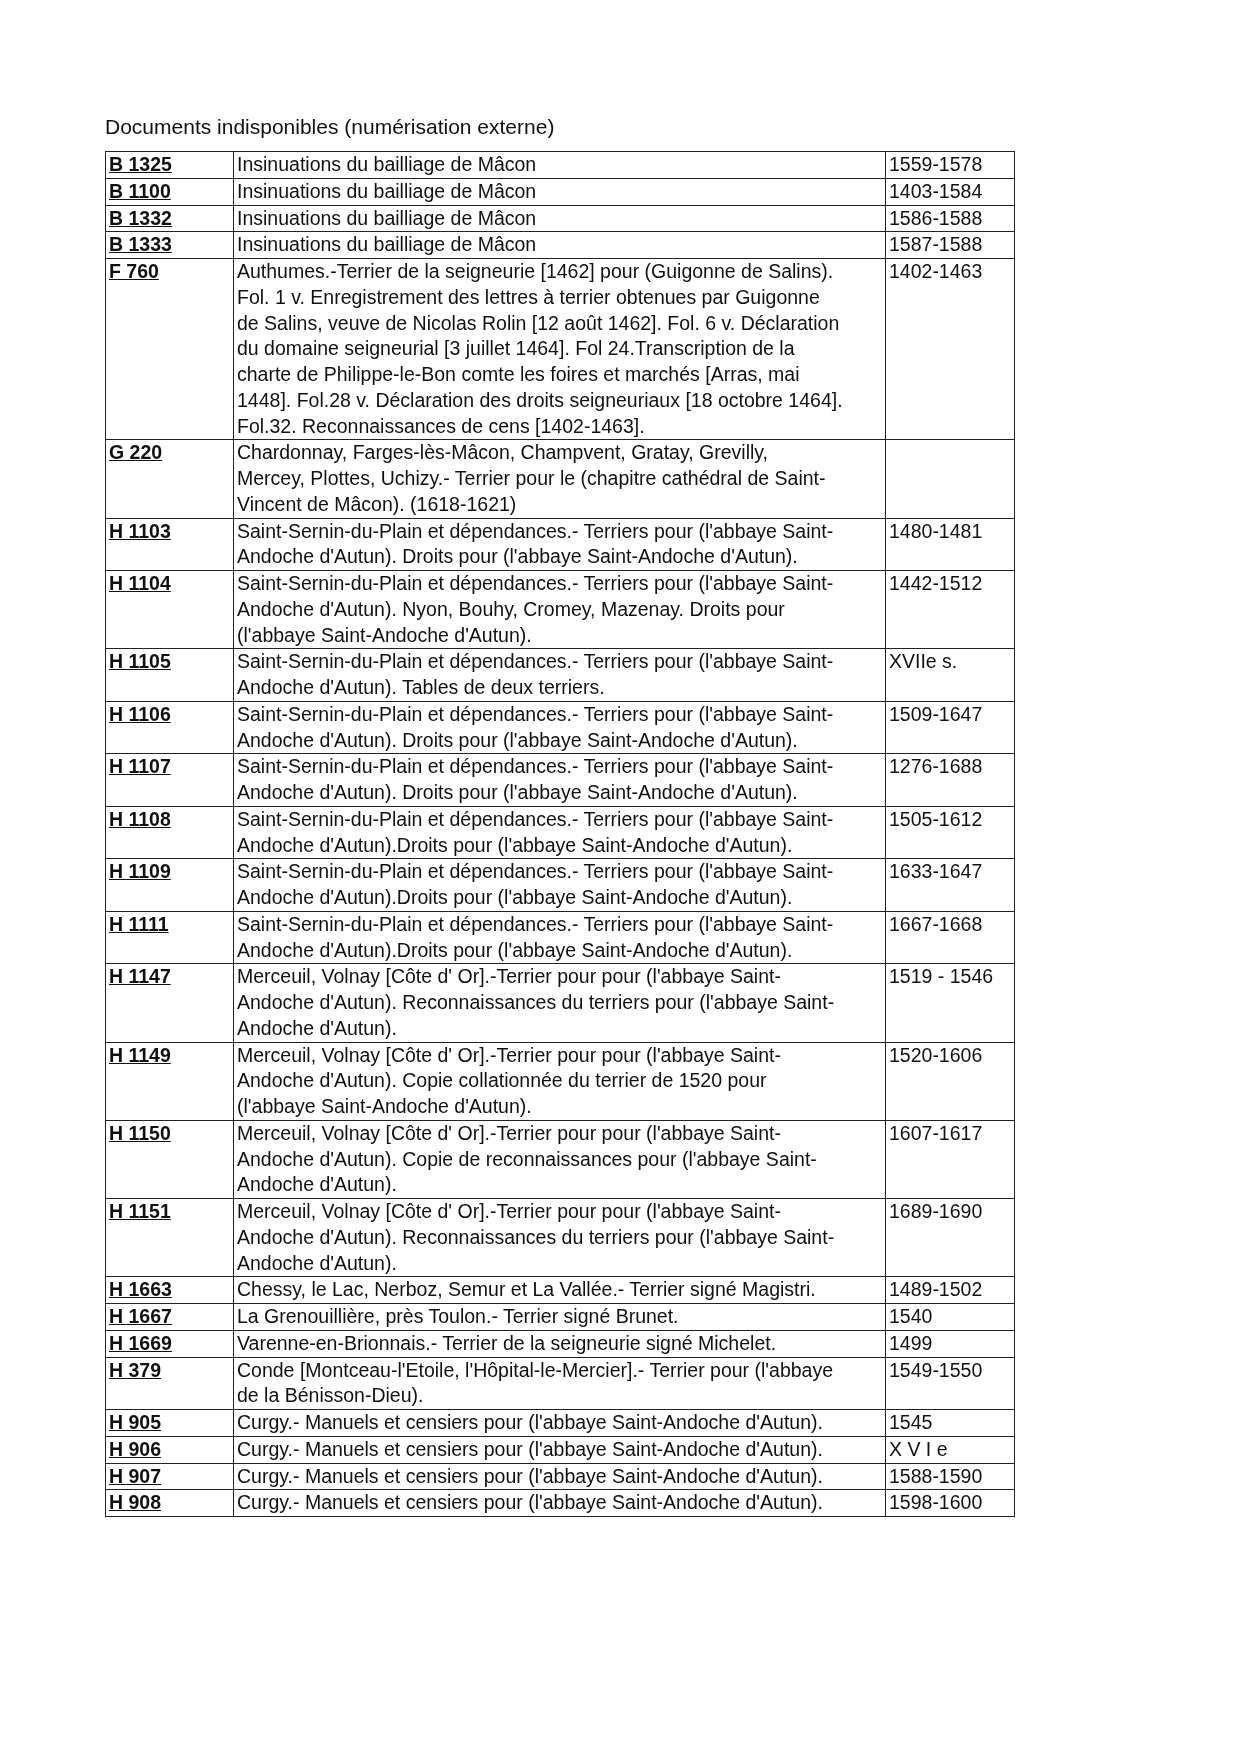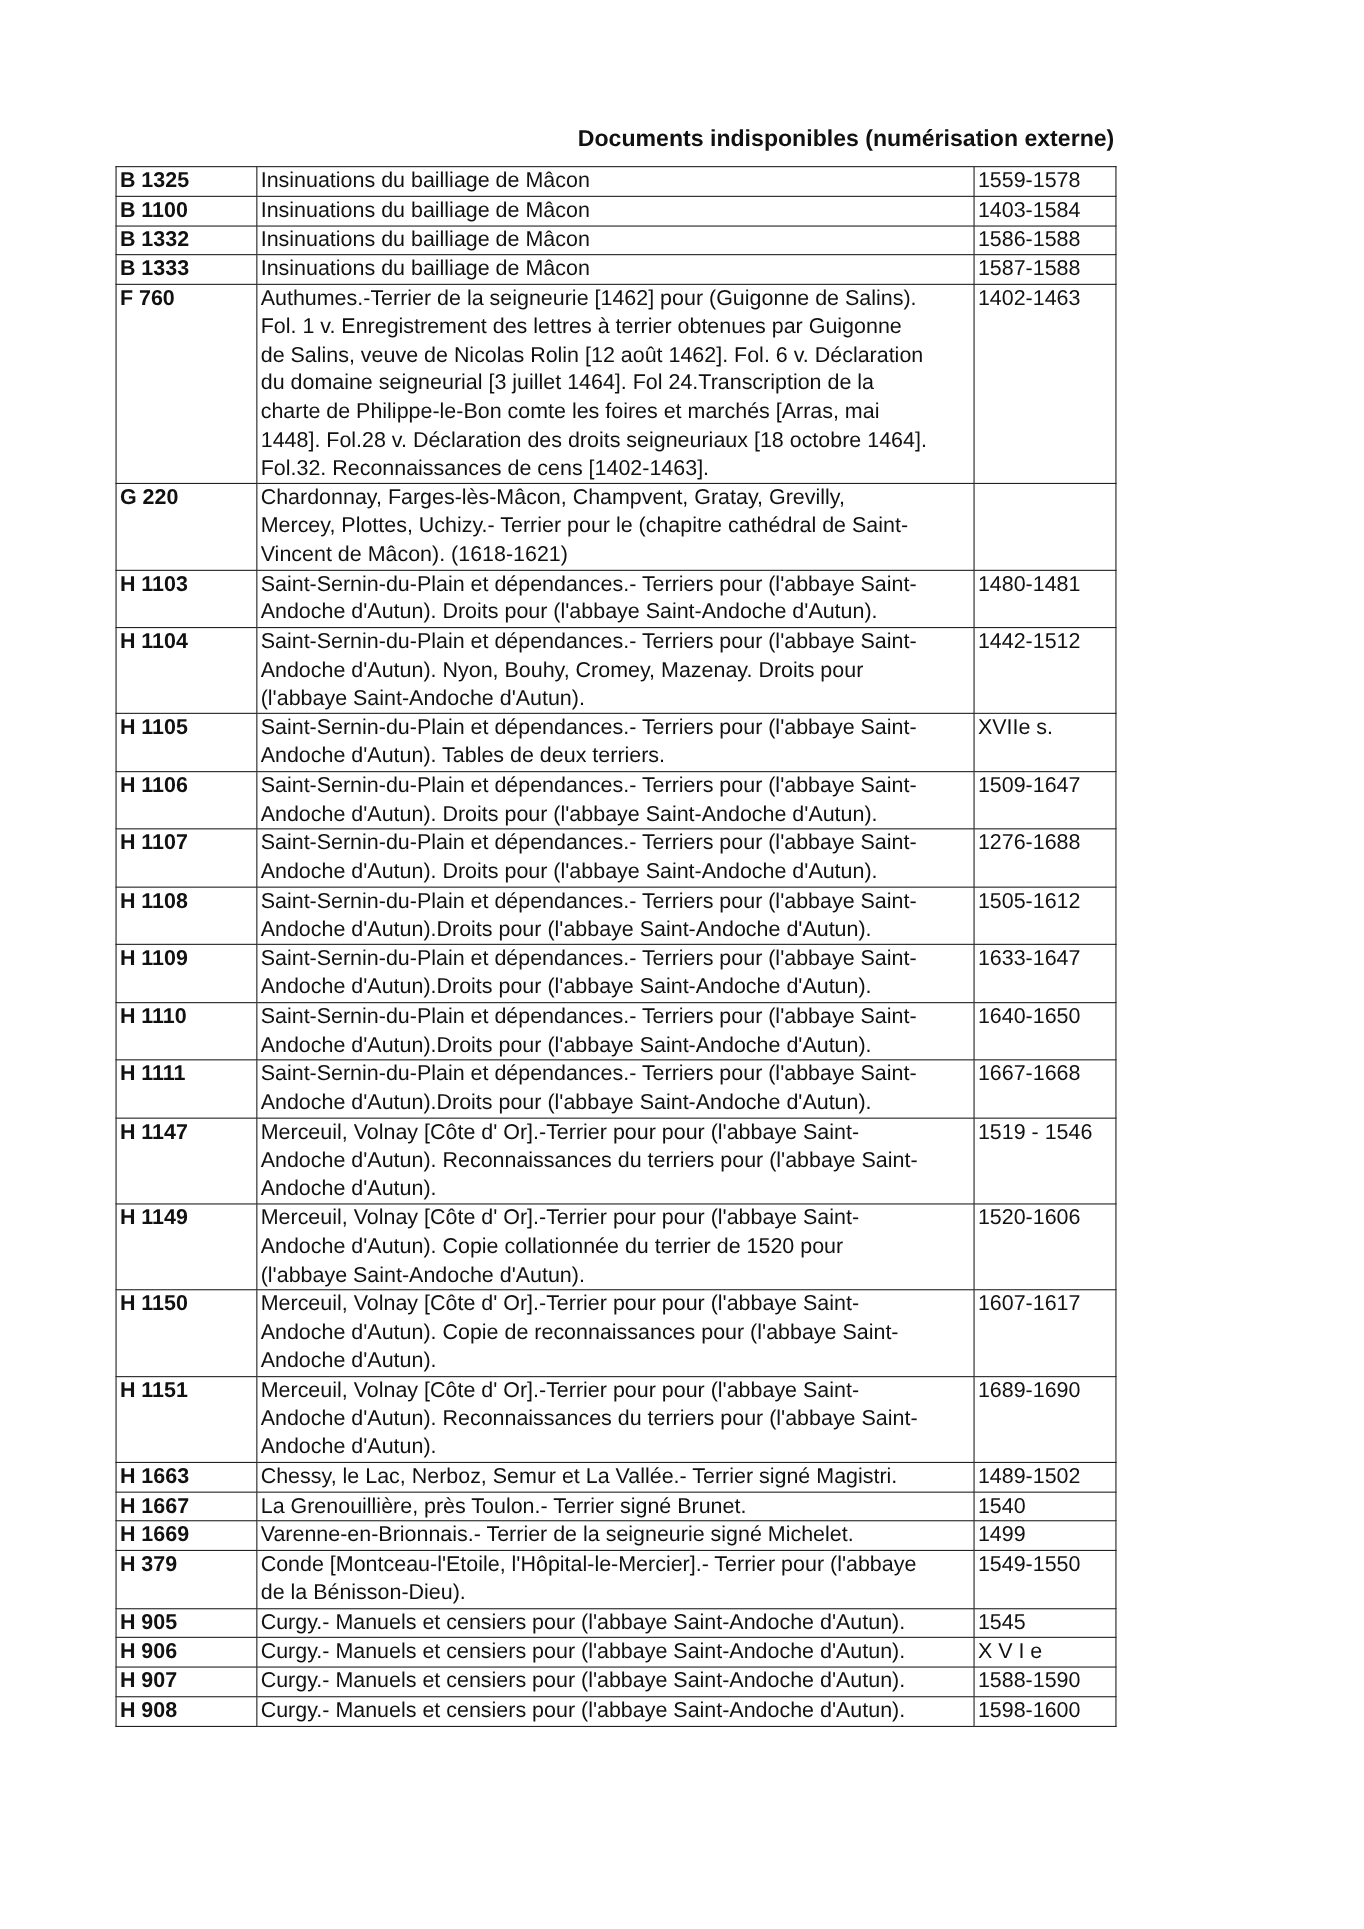--- a/index.html
+++ b/index.html
@@ -1,33 +1,33 @@
 <!DOCTYPE html>
 <html><head>
   <meta charset="utf-8">
   <style>
     html, body { margin: 0; padding: 0; background: #ffffff; }
     body { width: 1240px; height: 1754px; position: relative; font-family: "Liberation Sans", sans-serif; color: #111; }
     .title {
       position: absolute; top: 114px; left: 105px; width: 908px;
-      text-align: right; font-weight: bold; font-size: 21px; line-height: 26px;
+      text-align: left; font-weight: normal; font-size: 21px; line-height: 26px;
     }
     table.doc {
       position: absolute; top: 151px; left: 105px; width: 909px;
       border-collapse: collapse; table-layout: fixed;
       font-size: 19.5px; line-height: 25.75px;
     }
     table.doc td {
       border: 1.5px solid #222; vertical-align: top; padding: 0 0 0 3px;
       white-space: normal;
     }
     col.c-code { width: 128px; }
     col.c-desc { width: 652px; }
     col.c-date { width: 129px; }
-    td.code { font-weight: bold; }
+    td.code { font-weight: bold; text-decoration: underline; }
     .line { display: block; white-space: nowrap; }
   </style>
 </head>
 <body>
 
 <div class="title">Documents indisponibles (numérisation externe)</div>
 
 <table class="doc">
   <colgroup>
     <col class="c-code">
@@ -136,28 +136,20 @@
       </tr>
       <tr>
         <td class="code">H 1109</td>
         <td>
           <span class="line">Saint-Sernin-du-Plain et dépendances.- Terriers pour (l'abbaye Saint-</span>
           <span class="line">Andoche d'Autun).Droits pour (l'abbaye Saint-Andoche d'Autun).</span>
         </td>
         <td>1633-1647</td>
       </tr>
       <tr>
-        <td class="code">H 1110</td>
-        <td>
-          <span class="line">Saint-Sernin-du-Plain et dépendances.- Terriers pour (l'abbaye Saint-</span>
-          <span class="line">Andoche d'Autun).Droits pour (l'abbaye Saint-Andoche d'Autun).</span>
-        </td>
-        <td>1640-1650</td>
-      </tr>
-      <tr>
         <td class="code">H 1111</td>
         <td>
           <span class="line">Saint-Sernin-du-Plain et dépendances.- Terriers pour (l'abbaye Saint-</span>
           <span class="line">Andoche d'Autun).Droits pour (l'abbaye Saint-Andoche d'Autun).</span>
         </td>
         <td>1667-1668</td>
       </tr>
       <tr>
         <td class="code">H 1147</td>
         <td>

